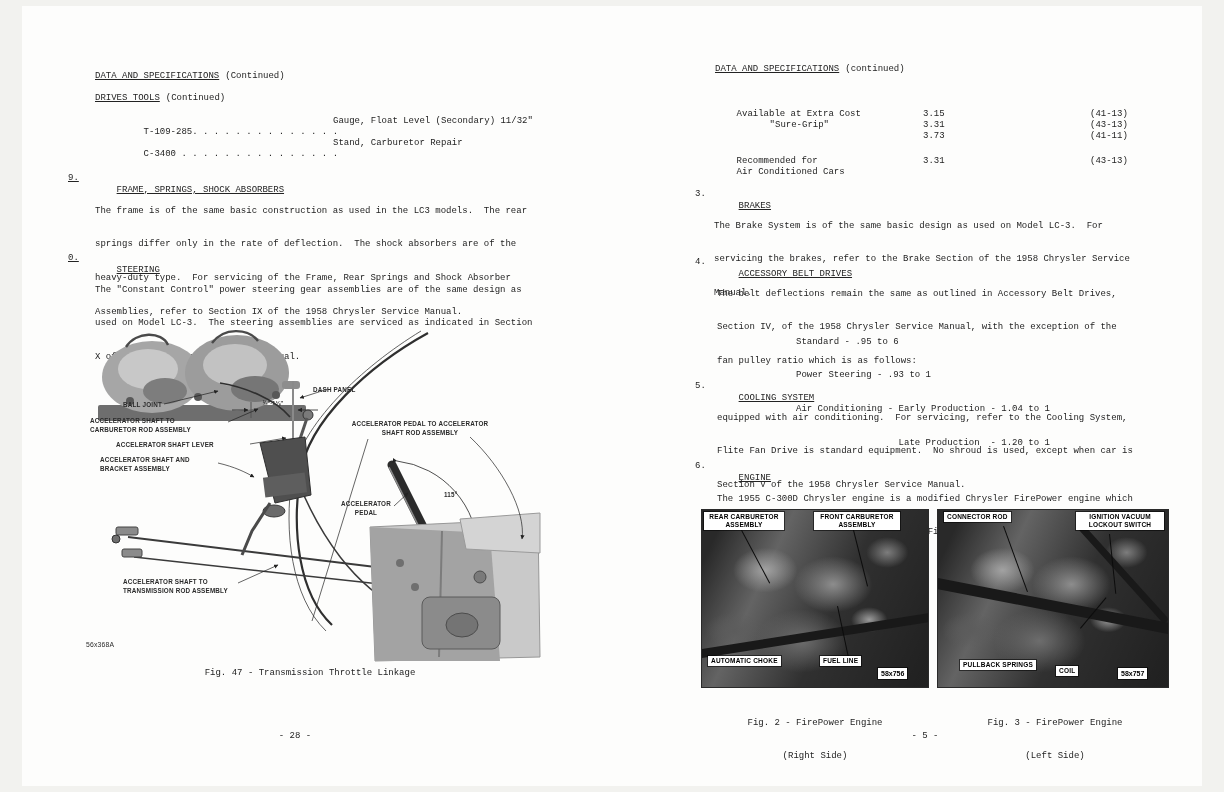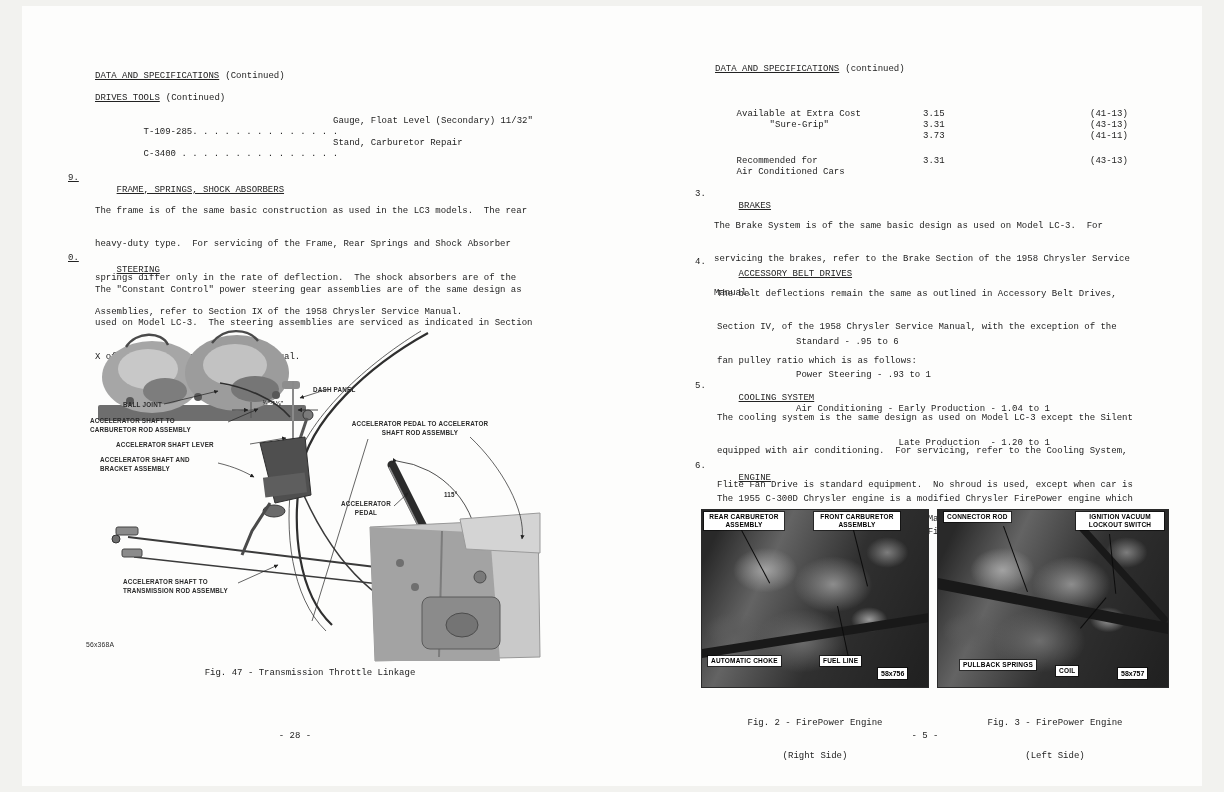--- a/index.html
+++ b/index.html
@@ -78,22 +78,22 @@
     <span>C-3400 . . . . . . . . . . . . . . .</span>
     <span class="tool-desc">Stand, Carburetor Repair</span>
   </div>
 
   <div class="sec-head mono" style="left:95px; top:162px;">
     <span class="sec-num-l ul">9.</span>
     <span class="ul">FRAME, SPRINGS, SHOCK ABSORBERS</span>
   </div>
   <div class="abs mono" style="left:95px; top:183px;">
     <div class="line">The frame is of the same basic construction as used in the LC3 models.  The rear</div>
+    <div class="line">springs differ only in the rate of deflection.  The shock absorbers are of the</div>
     <div class="line">heavy-duty type.  For servicing of the Frame, Rear Springs and Shock Absorber</div>
-    <div class="line">springs differ only in the rate of deflection.  The shock absorbers are of the</div>
     <div class="line">Assemblies, refer to Section IX of the 1958 Chrysler Service Manual.</div>
   </div>
 
   <div class="sec-head mono" style="left:95px; top:242px;">
     <span class="sec-num-l ul">0.</span>
     <span class="ul">STEERING</span>
   </div>
   <div class="abs mono" style="left:95px; top:262px;">
     <div class="line">The "Constant Control" power steering gear assemblies are of the same design as</div>
     <div class="line">used on Model LC-3.  The steering assemblies are serviced as indicated in Section</div>
@@ -263,21 +263,20 @@
     <div class="line">Power Steering - .93 to 1</div>
     <div class="line">Air Conditioning - Early Production - 1.04 to 1</div>
     <div class="line">                   Late Production  - 1.20 to 1</div>
   </div>
 
   <div class="sec-head mono" style="left:717px; top:370px;">
     <span class="sec-num-r">5.</span>
     <span class="ul">COOLING SYSTEM</span>
   </div>
   <div class="abs mono" style="left:717px; top:390px;">
-    <div class="line">The cooling system is the same design as used on Model LC-3 except the Silent</div>
     <div class="line">equipped with air conditioning.  For servicing, refer to the Cooling System,</div>
     <div class="line">Flite Fan Drive is standard equipment.  No shroud is used, except when car is</div>
     <div class="line">Section V of the 1958 Chrysler Service Manual.</div>
   </div>
 
   <div class="sec-head mono" style="left:717px; top:450px;">
     <span class="sec-num-r">6.</span>
     <span class="ul">ENGINE</span>
   </div>
   <div class="abs mono" style="left:717px; top:471px;">

